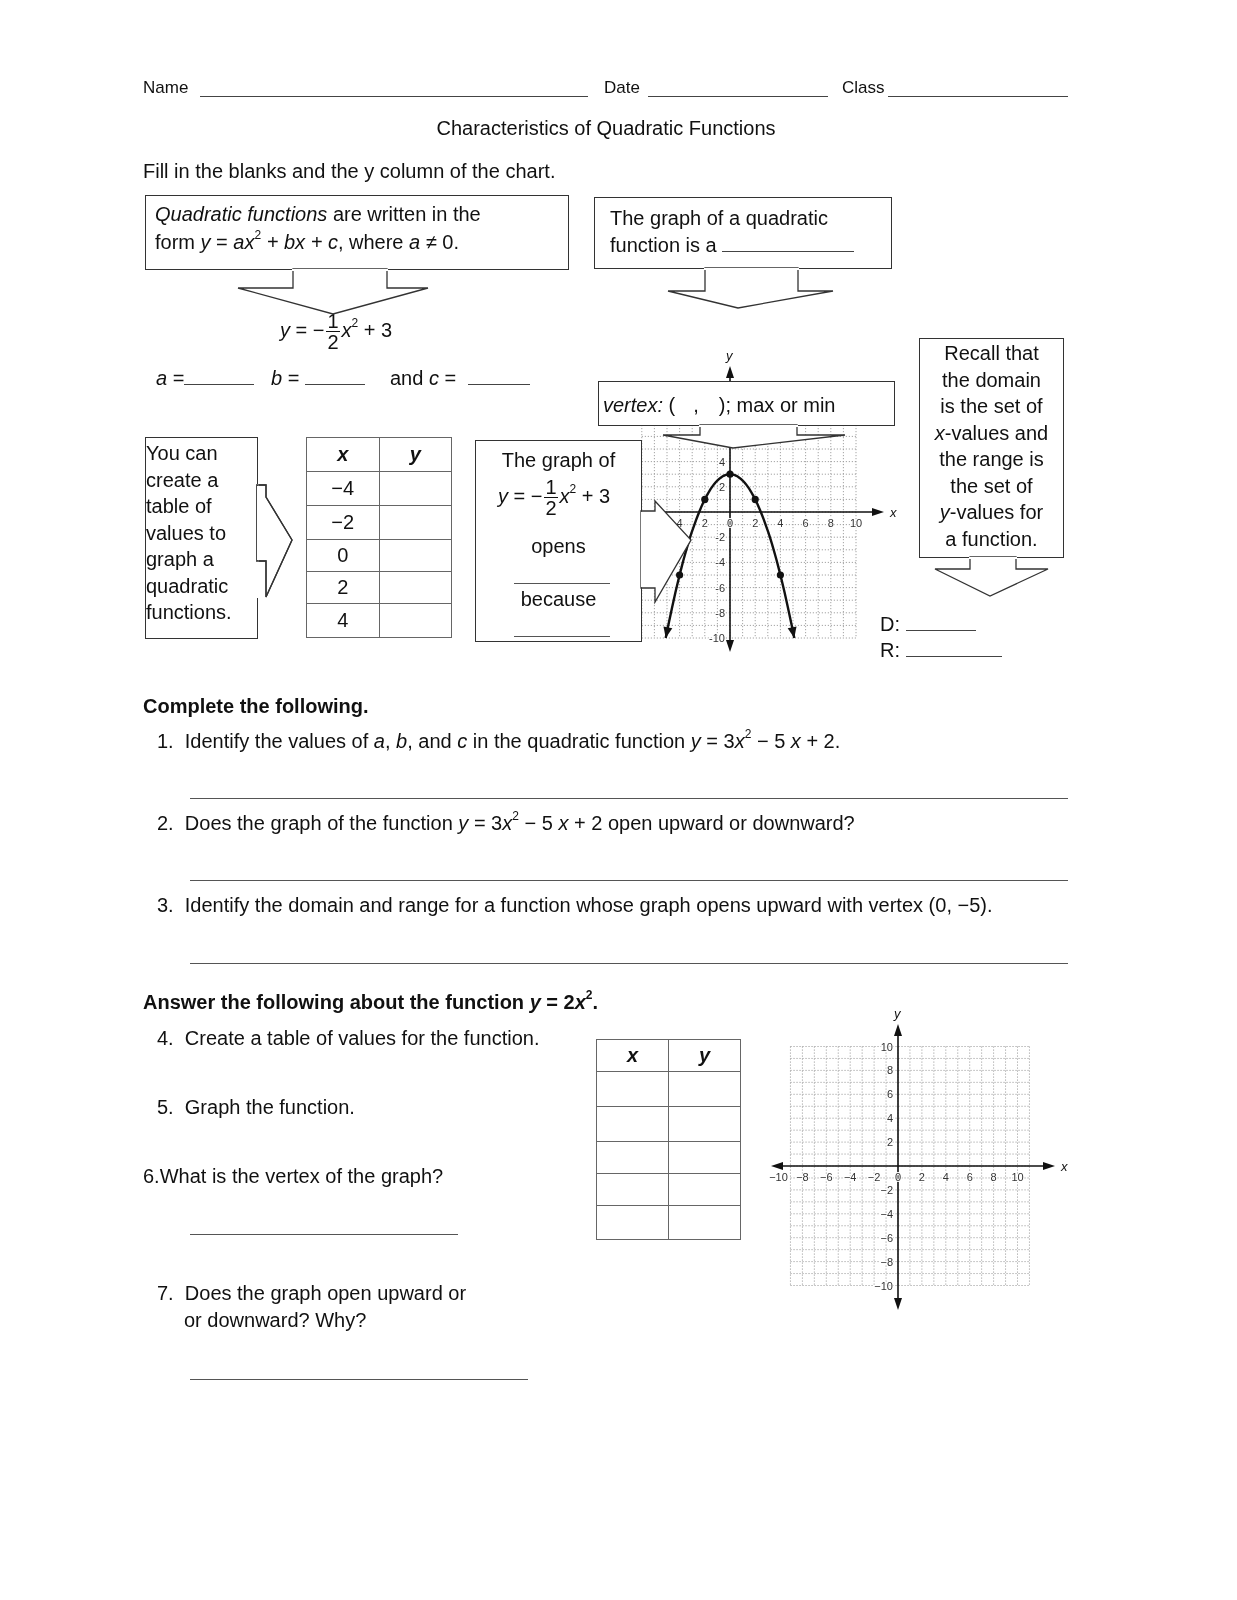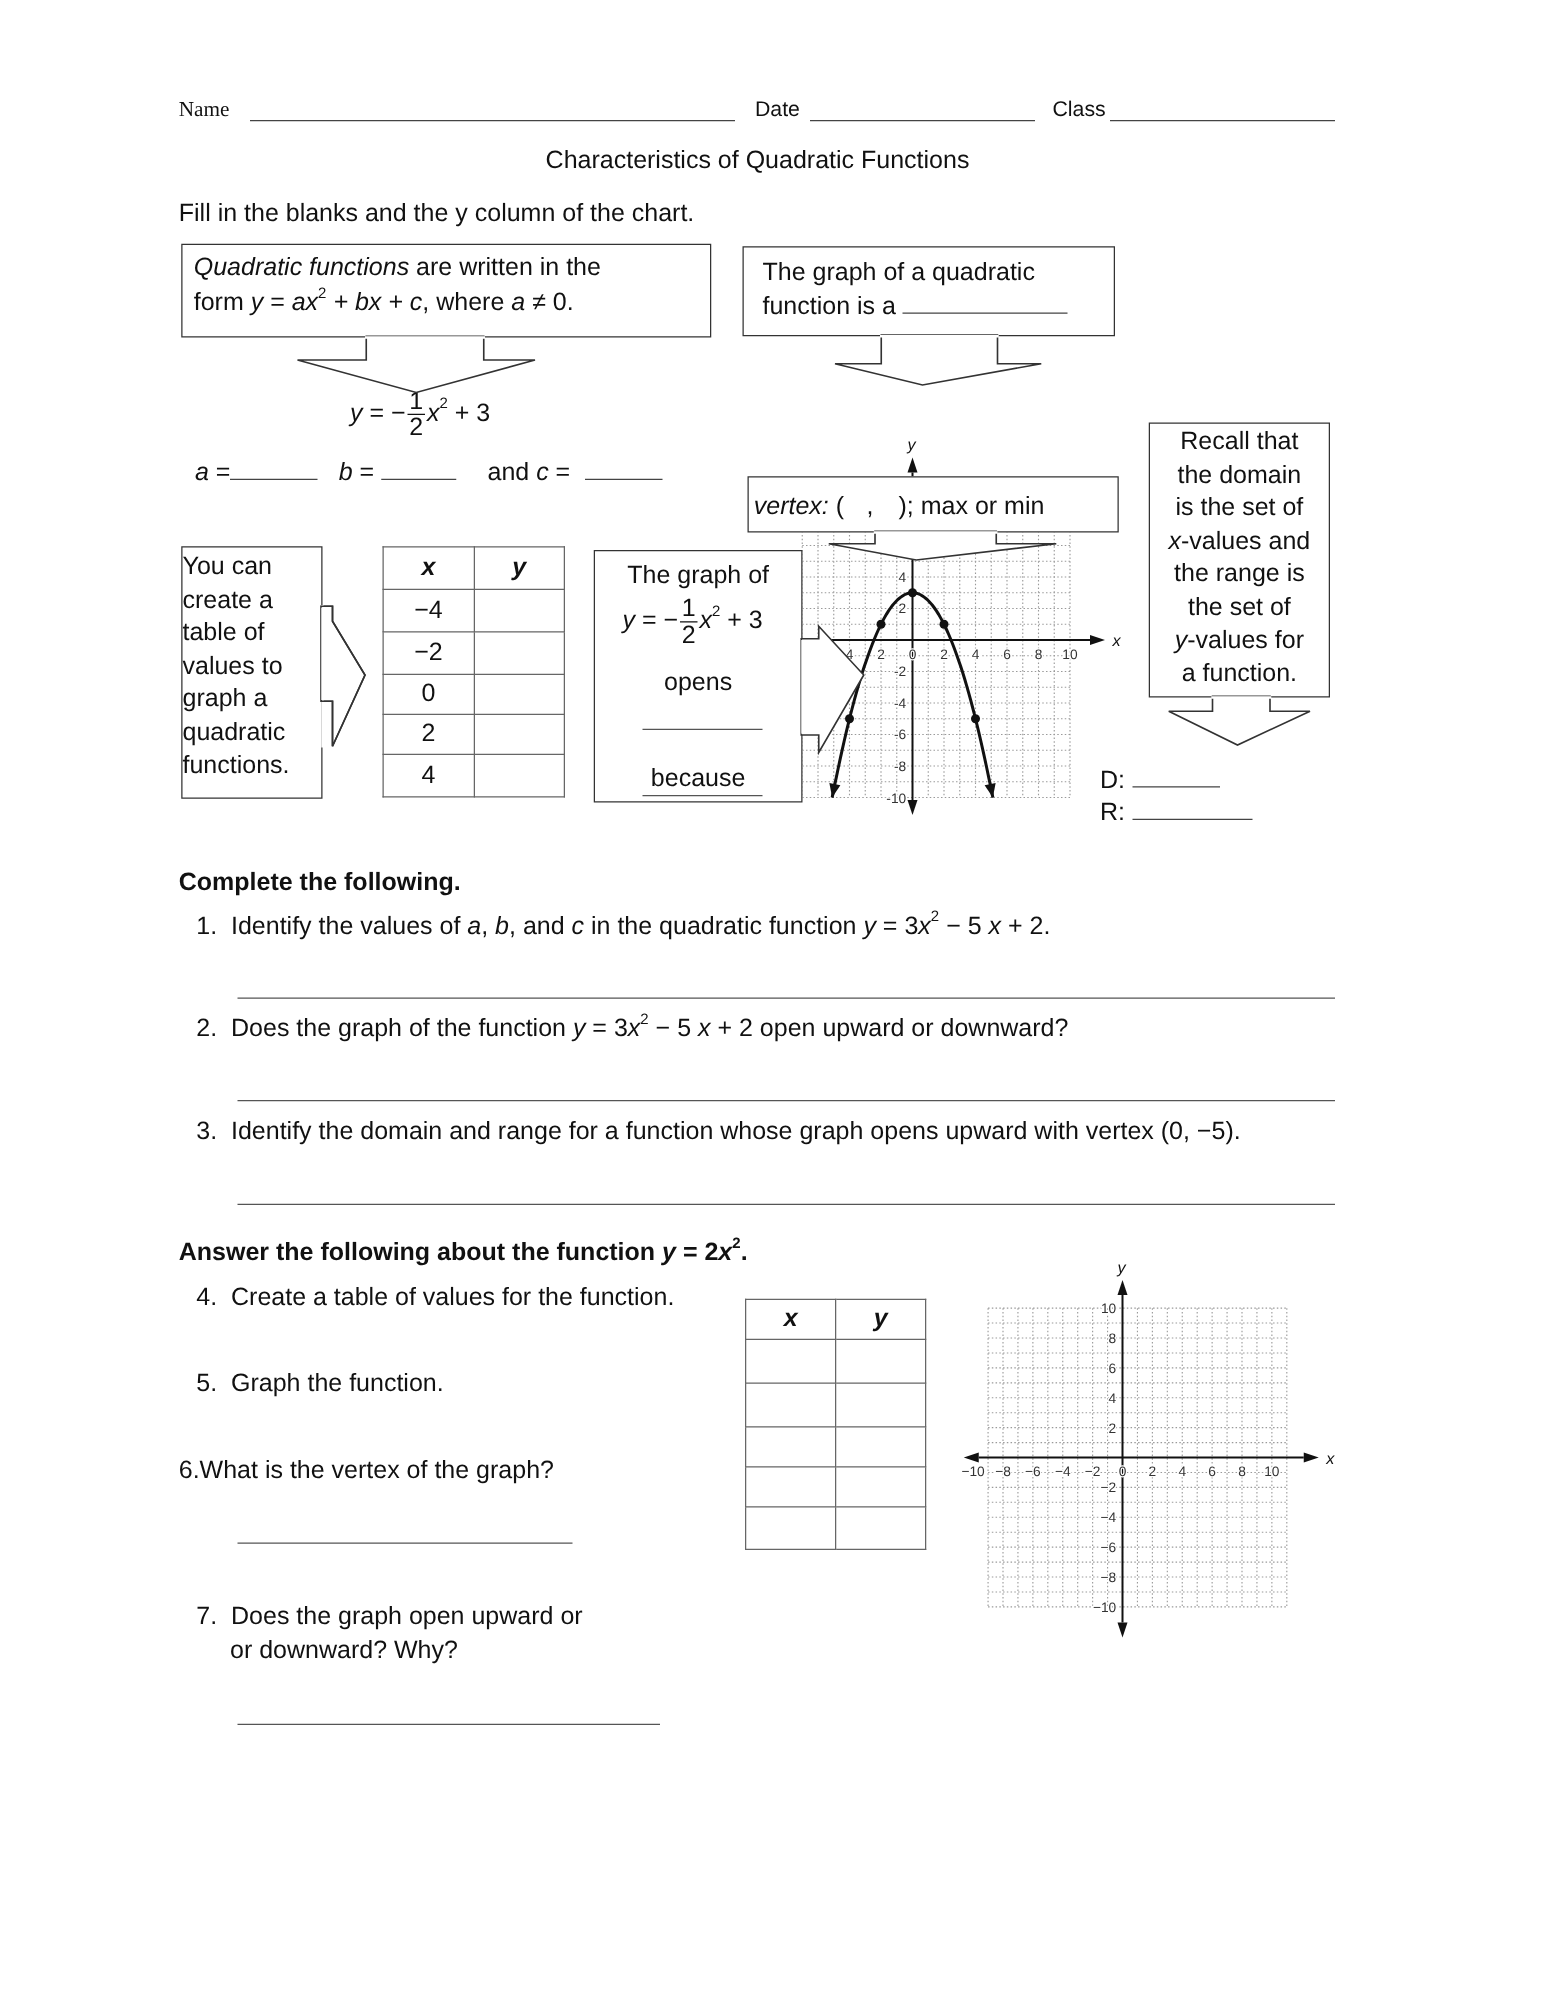--- a/index.html
+++ b/index.html
@@ -19,21 +19,21 @@
   sup { font-size:12px; vertical-align:10px; line-height:0; }
   table.vt { position:absolute; border-collapse:collapse; }
   table.vt td { border:1.5px solid #666; text-align:center; font-size:20px; padding:0; }
   table.vt td.h { font-weight:bold; font-style:italic; }
   svg text { font-family:"Liberation Sans", sans-serif; }
   .rule { position:absolute; height:0; border-top:1.3px solid #555; }
 </style>
 </head>
 <body>
 
-<span class="t f17" style="left:143px;top:78px;font-family:Liberation Serif, serif;">Name</span>
+<span class="t f17" style="left:143px;top:78px;">Name</span>
 <span class="abs blank" style="left:200px;top:95px;width:388px;"></span>
 <span class="t f17" style="left:604px;top:78px;">Date</span>
 <span class="abs blank" style="left:648px;top:95px;width:180px;"></span>
 <span class="t f17" style="left:842px;top:78px;">Class</span>
 <span class="abs blank" style="left:888px;top:95px;width:180px;"></span>
 
 <div class="t title" style="left:0;width:1212px;text-align:center;top:117px;">Characteristics of Quadratic Functions</div>
 <div class="t f20" style="left:143px;top:160px;">Fill in the blanks and the y column of the chart.</div>
 
 <div class="box" style="left:145px;top:195px;width:424px;height:75px;">
@@ -180,21 +180,21 @@
 </tbody>
   </table>
 
 <div class="box" style="left:475px;top:440px;width:167px;height:202px;padding-left:48px;">
   <div class="t f20" style="left:0;width:100%;text-align:center;top:8px;">The graph of</div>
   <div class="t f20" style="left:22px;top:36px;">
     <i>y</i><span> = −</span><span class="frac"><span class="num">1</span><span class="den">2</span></span><i>x</i><sup>2</sup><span> + 3</span>
   </div>
   <div class="t f20" style="left:0;width:100%;text-align:center;top:94px;">opens</div>
   <div class="rule" style="left:38px;width:96px;top:142px;"></div>
-  <div class="t f20" style="left:0;width:100%;text-align:center;top:147px;margin-top:24px;">because</div>
+  <div class="t f20" style="left:0;width:100%;text-align:center;top:147px;">because</div>
   <div class="rule" style="left:38px;width:96px;top:195px;"></div>
 </div>
 
 <div class="box" style="left:598px;top:381px;width:297px;height:45px;">
   <div class="t f20" style="left:4px;top:12px;">
     <i>vertex:</i><span> (</span><span style="display:inline-block;width:18px;"></span><span>,</span><span style="display:inline-block;width:20px;"></span><span>); max or min</span>
   </div>
 </div>
 
 <div class="box" style="left:919px;top:338px;width:145px;height:220px;">

